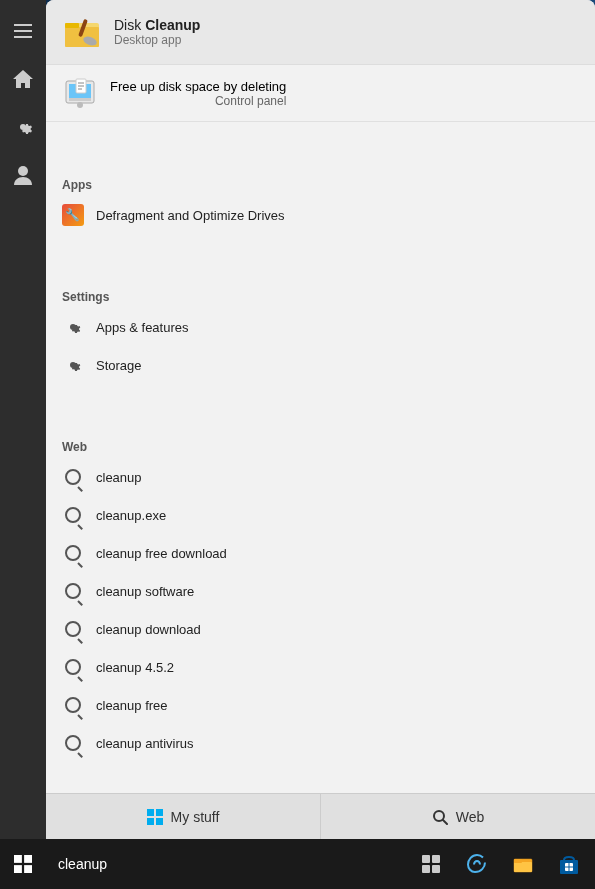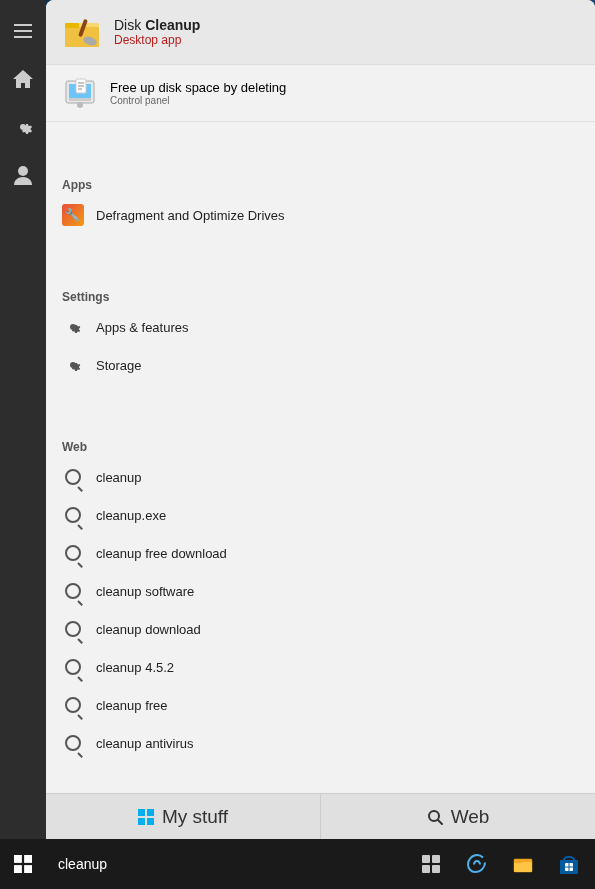--- a/index.html
+++ b/index.html
@@ -89,21 +89,21 @@
       color: #222;
       font-weight: 400;
     }
 
     .top-result-text .title strong {
       font-weight: 700;
     }
 
     .top-result-text .subtitle {
       font-size: 12px;
-      color: #b91c1c;
+      color: #737373;
     }
 
     
     .control-panel-item {
       padding: 10px 16px;
       display: flex;
       align-items: center;
       gap: 12px;
       border-bottom: 1px solid #e0e0e0;
     }
@@ -116,22 +116,23 @@
       justify-content: center;
       flex-shrink: 0;
     }
 
     .control-panel-text .title {
       font-size: 13px;
       color: #000000;
     }
 
     .control-panel-text .subtitle {
-      font-size: 10px;
+      font-size: 12px;
       color: #666;
+      text-align: right;
     }
 
     
     .section-header {
       padding: 8px 16px 4px 16px;
       font-size: 12px;
       color: #555;
       font-weight: 600;
       text-transform: none;
       margin-top: 48px;
@@ -189,21 +190,21 @@
       z-index: 11;
       border-top: 1px solid #ccc;
     }
 
     .footer-tab {
       flex: 1;
       display: flex;
       align-items: center;
       justify-content: center;
       gap: 8px;
-      font-size: 19px;
+      font-size: 14px;
       color: #333;
       cursor: pointer;
       border-right: 1px solid #ccc;
     }
 
     .footer-tab:last-child {
       border-right: none;
     }
 
     

